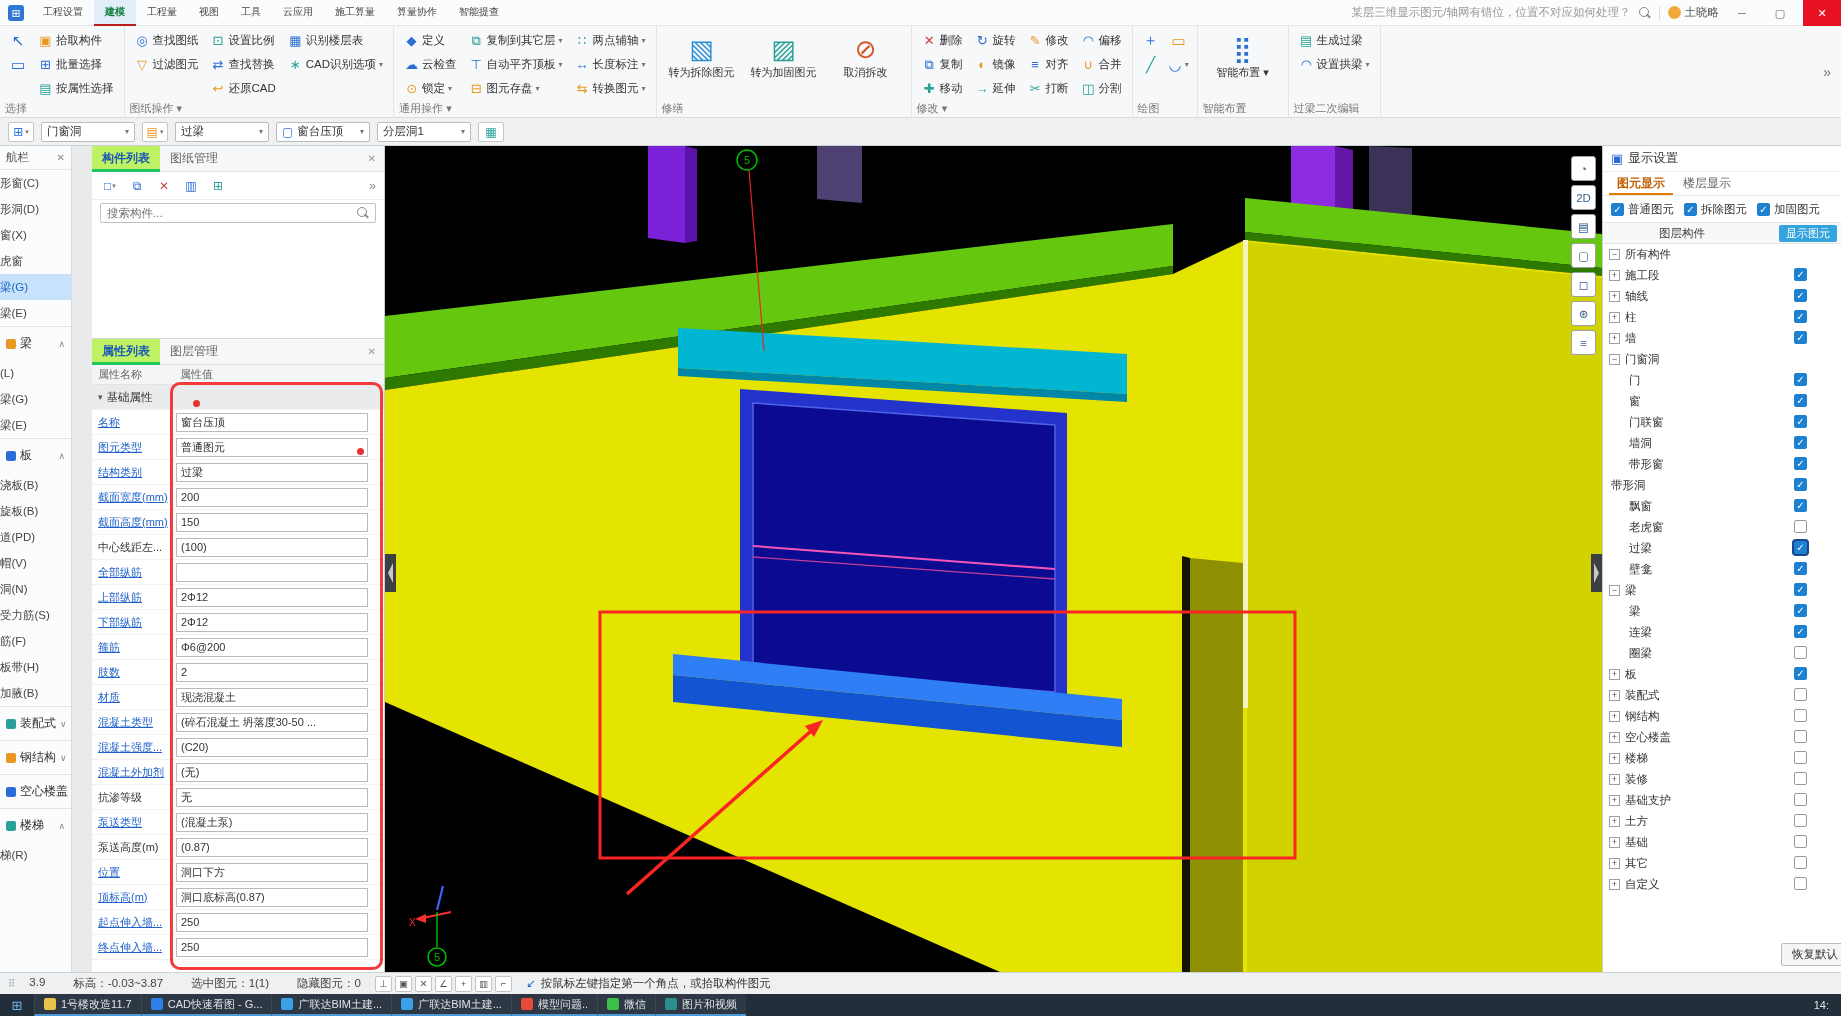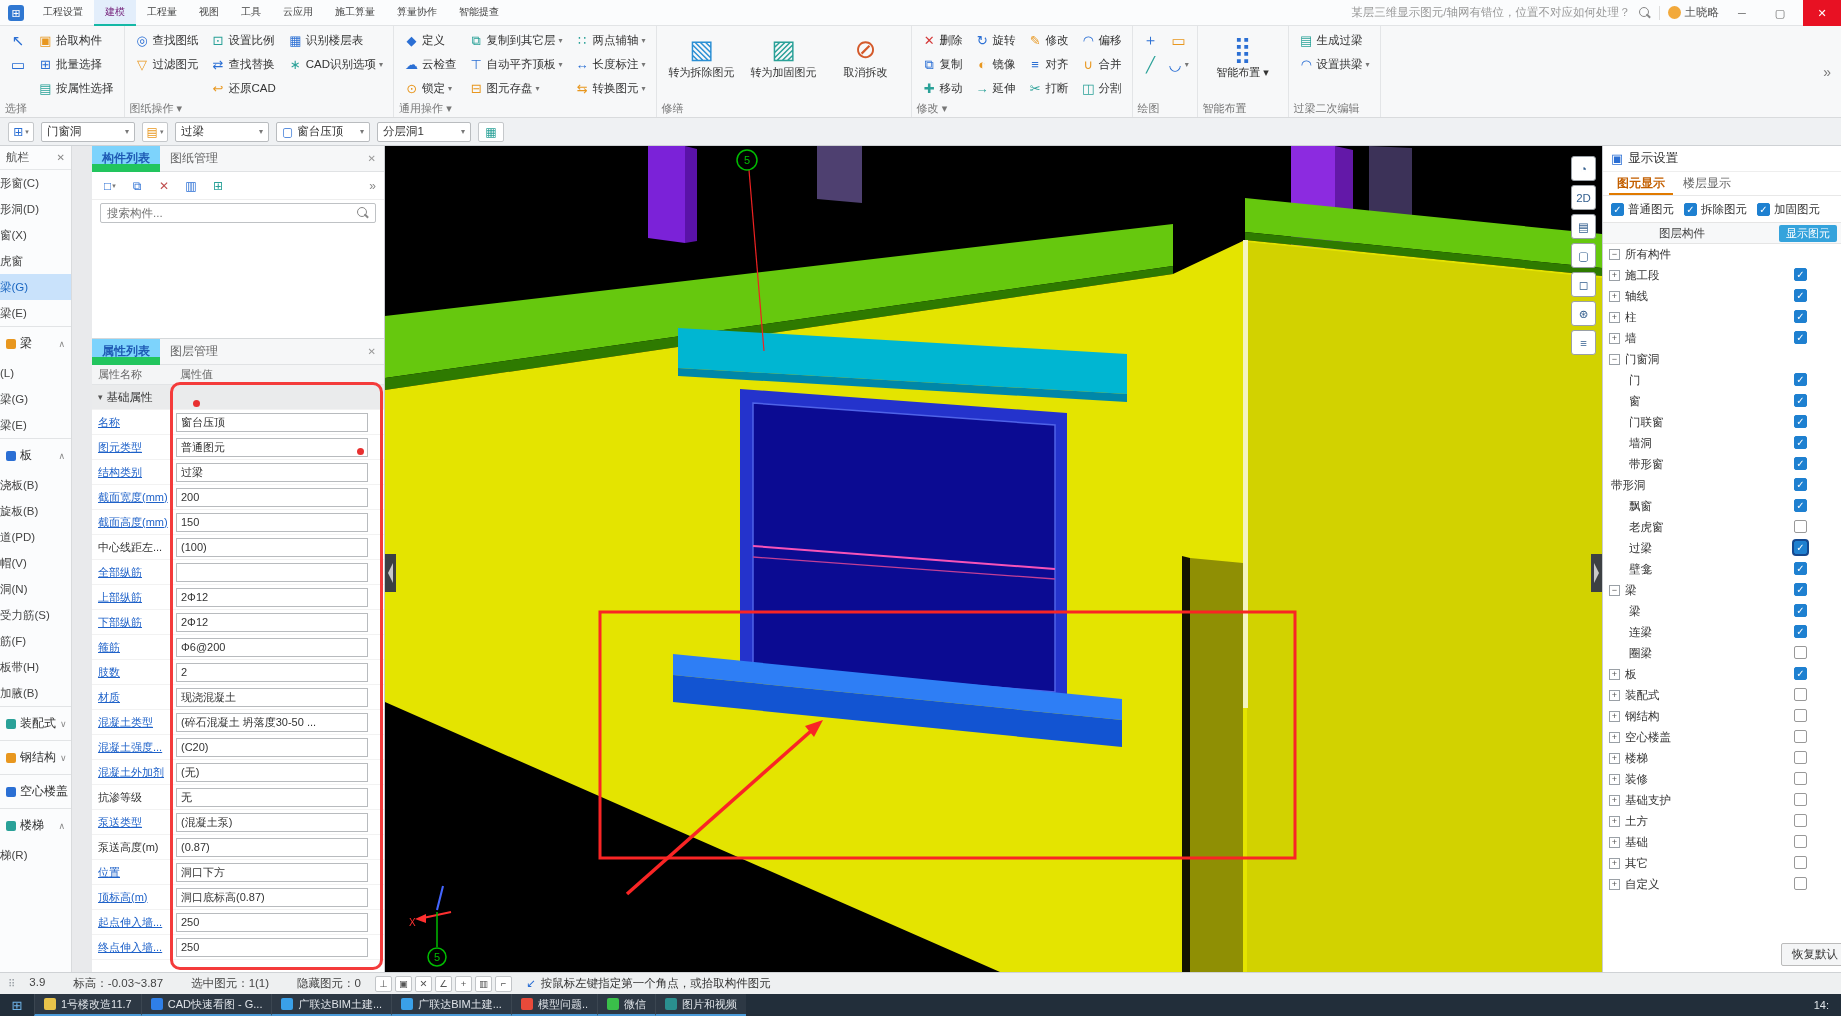--- a/index.html
+++ b/index.html
@@ -2,21 +2,21 @@
 <html><head>
 <meta charset="utf-8">
 <style>
 *{margin:0;padding:0;box-sizing:border-box}
 body{font-family:"Liberation Sans","DejaVu Sans",sans-serif;width:1841px;height:1016px;overflow:hidden;background:#e9eaec;position:relative}
 #app{position:absolute;inset:0;font-size:12px;color:#333}
 
 #titlebar{position:absolute;left:0;top:0;right:0;height:26px;background:#fbfcfd;border-bottom:1px solid #e2e4e6;display:flex;align-items:center}
 .logo{width:16px;height:16px;background:#2f77d1;color:#fff;border-radius:3px;font-size:11px;line-height:16px;text-align:center;margin:0 8px;flex:none}
 .mtab{padding:0 11px;height:26px;line-height:24px;font-size:10px;color:#444;white-space:nowrap}
-.mtab.active{background:#e3eefb;color:#701a75;font-weight:normal;border-bottom:2px solid #14b8a6}
+.mtab.active{background:#e3eefb;color:#15803d;font-weight:bold;border-bottom:2px solid #b91c1c}
 .tb-right{margin-left:auto;display:flex;align-items:center;gap:8px}
 .helpq{color:#999;font-size:11.5px;white-space:nowrap}
 .mag{position:relative;width:12px;height:12px;display:inline-block;flex:none}
 .mag::before{content:"";position:absolute;left:0;top:0;width:8px;height:8px;border:1.5px solid #888;border-radius:50%}
 .mag::after{content:"";position:absolute;left:7px;top:8px;width:5px;height:1.5px;background:#888;transform:rotate(45deg)}
 .vdiv{width:1px;height:14px;background:#ddd}
 .userchip{display:flex;align-items:center;gap:4px;color:#555;font-size:11.5px;white-space:nowrap}
 .uicon{width:13px;height:13px;border-radius:50%;background:#f2a93b;flex:none}
 .winbtn{width:30px;height:26px;text-align:center;line-height:26px;color:#666;font-size:11px}
 .winbtn.close{width:38px;background:#e81123;color:#fff}
@@ -49,21 +49,21 @@
 .nitem{height:26px;line-height:26px;padding-left:0;font-size:11.5px;color:#444;white-space:nowrap;overflow:hidden}
 .nitem.active{background:#c9e2fb;color:#1a66c0}
 .nsec{height:34px;display:flex;align-items:center;gap:4px;padding:0 6px;border-top:1px solid #e2e4e6;color:#333;font-size:12px;white-space:nowrap;overflow:hidden}
 .nsec-ic{width:10px;height:10px;border-radius:2px;flex:none}
 .nsec-ch{margin-left:auto;font-size:9px;color:#888}
 
 #panels{position:absolute;left:92px;top:146px;width:293px;bottom:44px;background:#fff;border-right:1px solid #c9ccd0;display:flex;flex-direction:column}
 .complist{height:192px;display:flex;flex-direction:column;flex:none}
 .ptabs{height:26px;display:flex;align-items:center;border-bottom:1px solid #e0e2e4;background:#f6f7f8;flex:none}
 .ptab{padding:0 10px;height:26px;line-height:24px;font-size:12px;color:#666;white-space:nowrap}
-.ptab.active{color:#1f5bb5;border-bottom:8px solid #22c55e;background:#7dd3fc;font-weight:bold}
+.ptab.active{color:#1f5bb5;border-bottom:3px solid #22c55e;background:#bef264;font-weight:bold}
 .ptab-close{margin-left:auto;padding:0 8px;color:#999;font-size:10px}
 .clist-toolbar{height:28px;display:flex;align-items:center;gap:7px;padding:0 8px;border-bottom:1px solid #eee;flex:none}
 .cticon{min-width:20px;height:20px;display:flex;align-items:center;justify-content:center;font-size:13px;border-radius:2px;gap:1px}
 .ct-more{margin-left:auto;color:#888}
 .searchrow{margin:3px 8px;height:20px;border:1px solid #bfc2c5;border-radius:2px;display:flex;align-items:center;padding:0 6px;flex:none;gap:4px}
 .searchrow input{flex:1;border:0;outline:0;font-size:11.5px;color:#333;background:transparent;font-family:inherit}
 .ctree{position:relative;flex:1;overflow:hidden}
 .cgroup{height:22px;line-height:22px;padding-left:8px;font-size:12px;color:#222}
 .cg-arrow{font-size:9px;color:#555;margin-right:3px}
 .citem{height:22px;line-height:22px;padding-left:24px;font-size:12px;color:#333}

